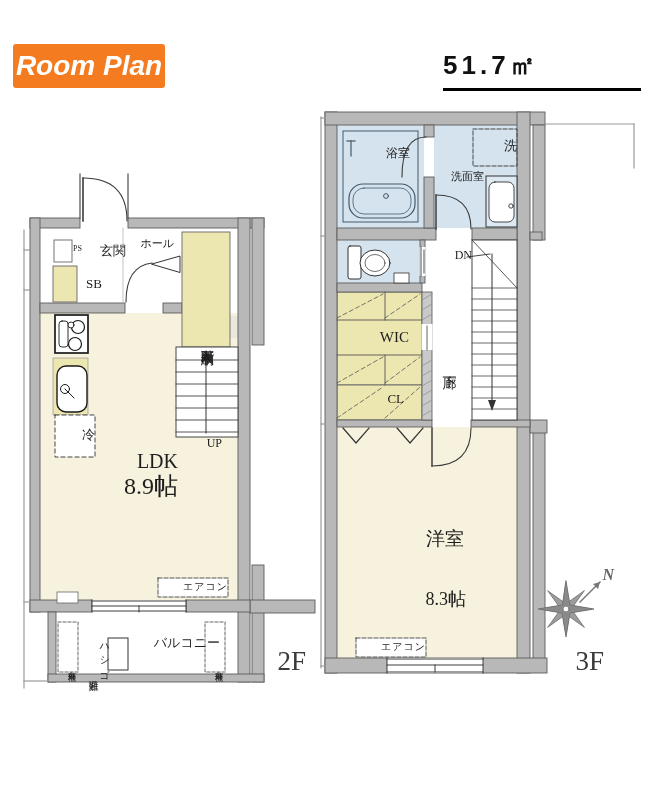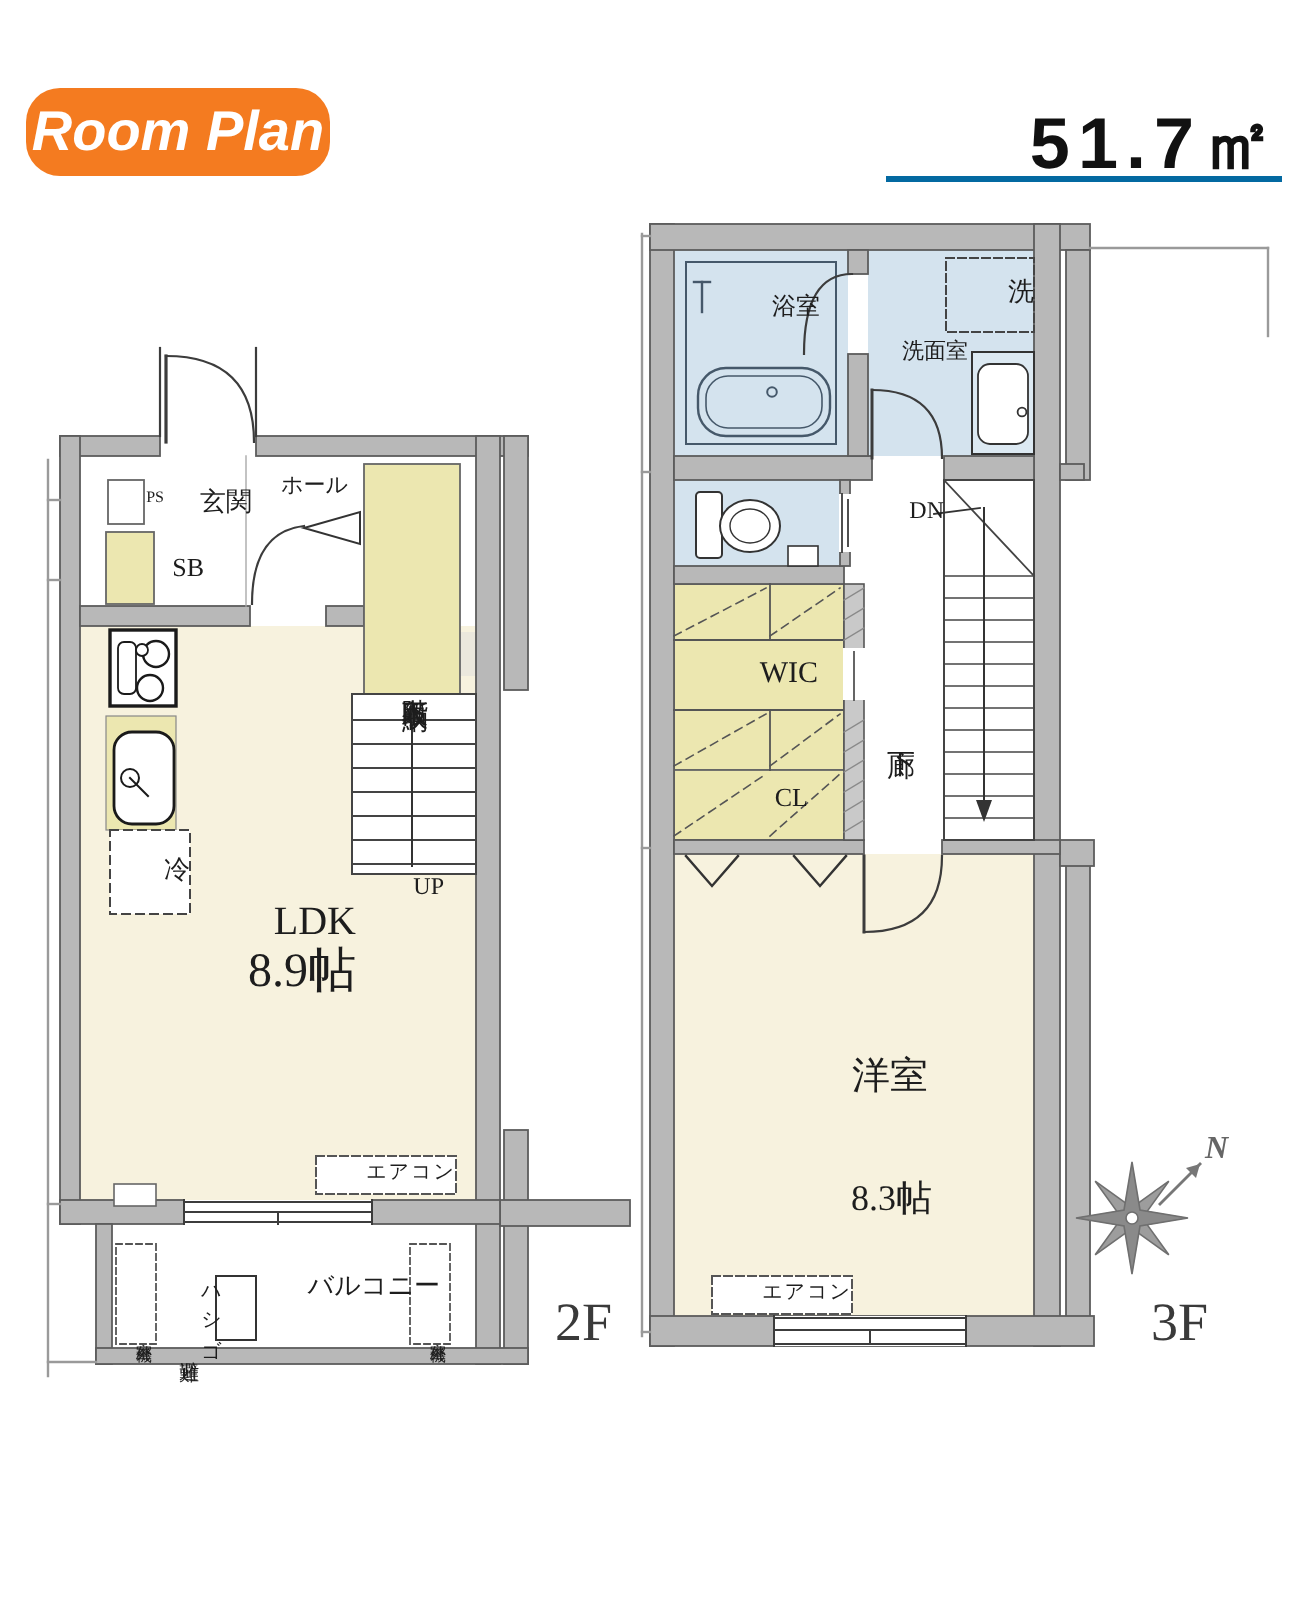--- a/index.html
+++ b/index.html
@@ -3,27 +3,27 @@
 <meta charset="utf-8">
 <style>
   html,body{margin:0;padding:0;background:#fff;}
   #canvas{position:relative;width:645px;height:799px;background:#ffffff;overflow:hidden;
           font-family:"Liberation Sans","DejaVu Sans",sans-serif;}
   #plan-svg{position:absolute;left:0;top:0;z-index:1;}
   .lbl{position:absolute;z-index:5;color:#1d1d1d;text-align:right;line-height:1.12;
        font-family:Liberation Serif, serif;}
   .v{writing-mode:vertical-rl;text-orientation:upright;letter-spacing:1px;}
   .badge{position:absolute;left:13px;top:44px;width:152px;height:44px;background:#f47b20;
-         border-radius:17px;display:flex;align-items:center;justify-content:center;z-index:6;}
+         border-radius:3px;display:flex;align-items:center;justify-content:center;z-index:6;}
   .badge span{color:#ffffff;font-style:italic;font-weight:bold;font-size:28px;
               font-family:"Liberation Sans","DejaVu Sans",sans-serif;}
   .area-label{position:absolute;left:288px;top:54px;font-size:23px;font-weight:600;color:#151515;z-index:6;
               font-family:"Liberation Sans","DejaVu Sans",sans-serif;}
-  .area-value{position:absolute;left:443px;top:48px;width:198px;height:40px;border-bottom:3px solid #0369a1;
-              text-align:right;font-size:36px;font-weight:bold;letter-spacing:4px;color:#111;z-index:6;
+  .area-value{position:absolute;left:443px;top:48px;width:198px;height:40px;border-bottom:3px solid #000000;
+              text-align:left;font-size:26px;font-weight:bold;letter-spacing:4px;color:#111;z-index:6;
               font-family:"Liberation Sans","DejaVu Sans",sans-serif;}
 </style>
 </head>
 <body>
 
 <div id="canvas">
 
   <div class="badge">
     <span>Room Plan</span>
   </div>

